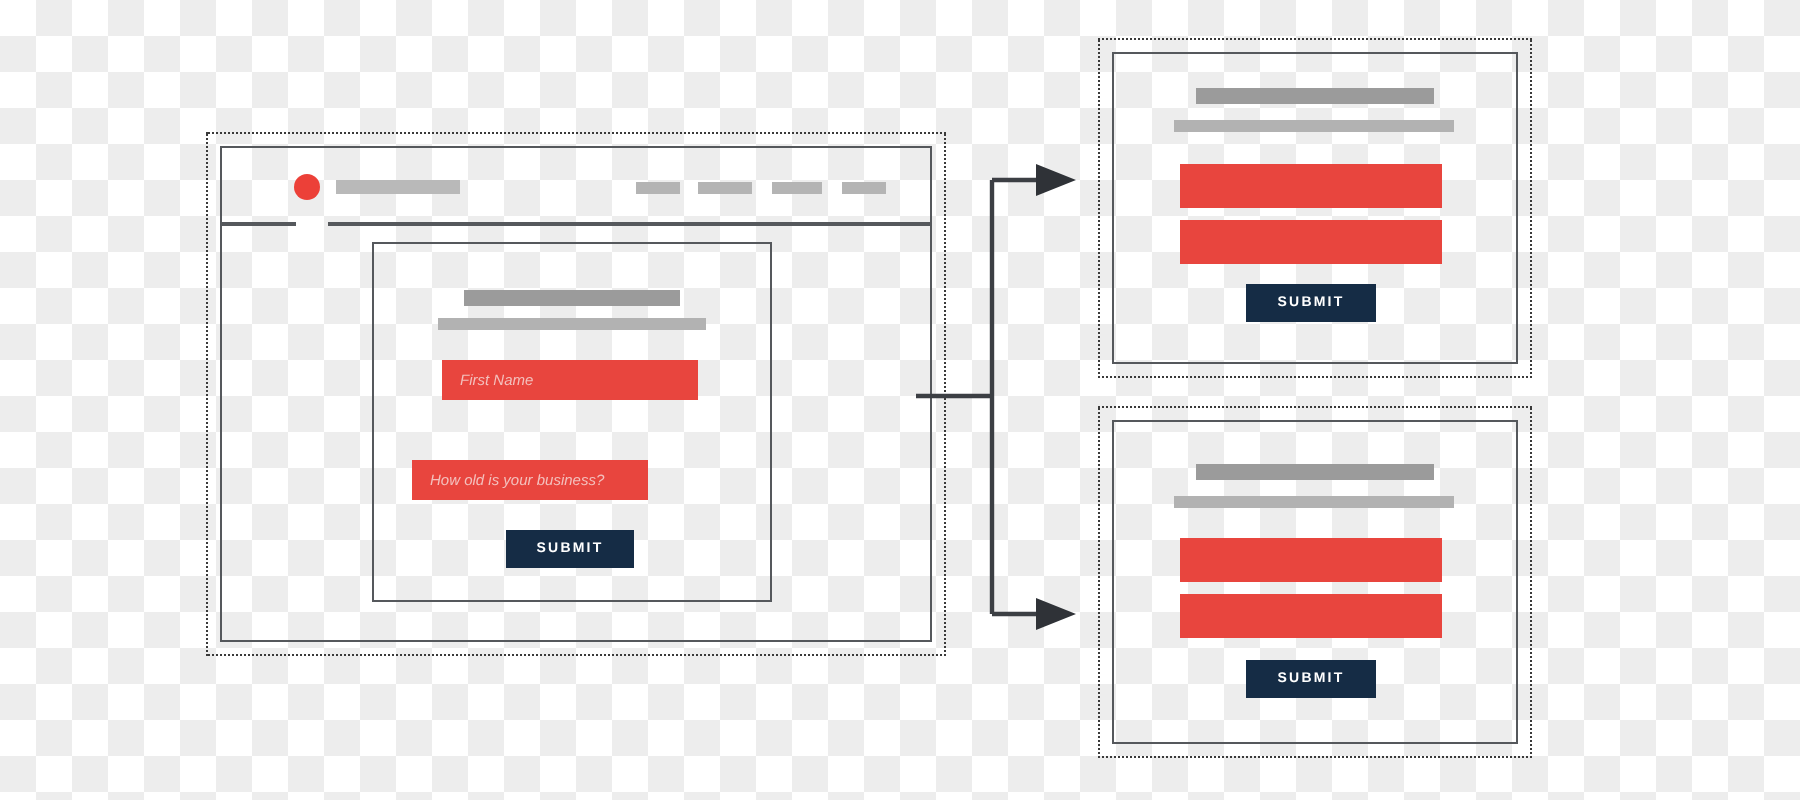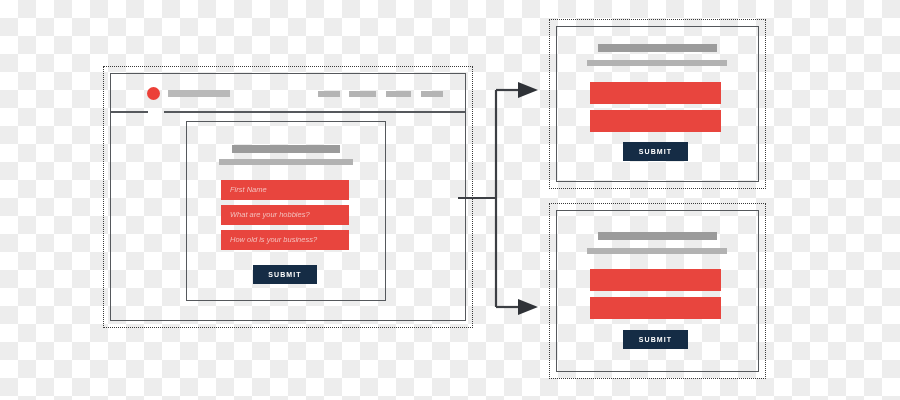--- a/index.html
+++ b/index.html
@@ -177,25 +177,22 @@
 
   <div class="solid-frame" id="modal-frame"></div>
 
   <div class="bar heading" style="left:232px; top:145px; width:108px; height:8px;"></div>
   <div class="bar subheading" style="left:219px; top:159px; width:134px; height:6px;"></div>
 
   <div class="field" style="left:221px; top:180px; width:128px; height:20px;">
     <span class="field-label">First Name</span>
   </div>
 
-  <div class="field" style="left:221px; top:205px; width:128px; height:20px;">
-    <span class="field-label">What are your hobbies?</span>
-  </div>
-
-  <div class="field" style="left:221px; top:230px; width:128px; height:20px;">
+
+  <div class="field" style="left:206px; top:230px; width:118px; height:20px;">
     <span class="field-label">How old is your business?</span>
   </div>
 
   <div class="submit-btn" style="left:253px; top:265px; width:64px; height:19px;">SUBMIT</div>
 
   <svg id="connector" width="100" height="240" viewBox="0 0 100 240">
 
     <path d="M0 118 L38 118" stroke="#3c3f44" stroke-width="2.2" fill="none"></path>
 
     <path d="M38 118 L38 10" stroke="#3c3f44" stroke-width="2.2" fill="none"></path>

